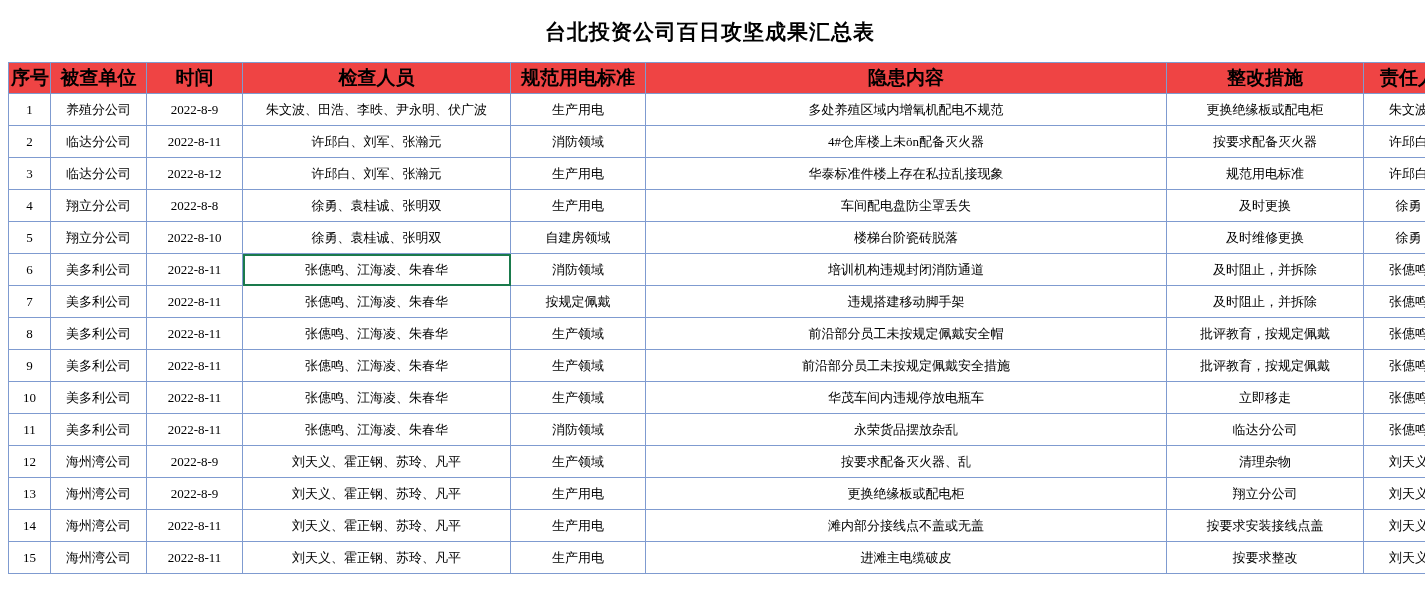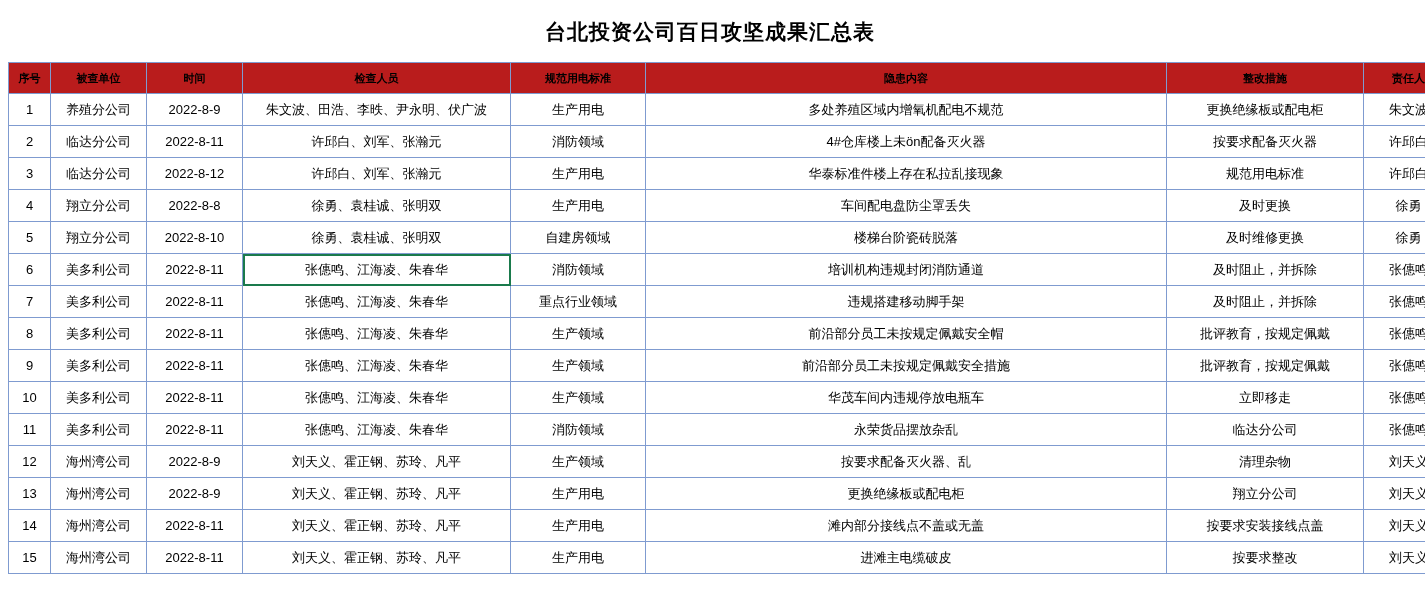--- a/index.html
+++ b/index.html
@@ -12,20 +12,21 @@
     height: 603px;
     font-family: "Liberation Sans", "DejaVu Sans", sans-serif;
     color: #000000;
     overflow: hidden;
   }
   .page {
     position: relative;
     width: 1420px;
     height: 603px;
     box-sizing: border-box;
+    font-family: Liberation Serif, serif;
   }
   .doc-title {
     text-align: center;
     font-size: 21px;
     font-weight: bold;
     letter-spacing: 1px;
     padding-top: 18px;
     padding-bottom: 16px;
     color: #000000;
   }
@@ -39,24 +40,24 @@
   table.result-table th,
   table.result-table td {
     border: 1px solid #7f9bd0;
     text-align: center;
     vertical-align: middle;
     padding: 0 2px;
     overflow: hidden;
     white-space: nowrap;
   }
   table.result-table thead th {
-    background: #b91c1c;
+    background: #ef4444;
     height: 30px;
     font-weight: bold;
-    font-size: 11px;
+    font-size: 19px;
     color: #000000;
   }
   table.result-table tbody td {
     height: 31px;
     background: #ffffff;
     font-size: 13px;
   }
   
   col.c-idx      { width: 42px; }
   col.c-unit     { width: 96px; }
@@ -164,21 +165,21 @@
           <td>消防领域</td>
           <td>培训机构违规封闭消防通道</td>
           <td>及时阻止，并拆除</td>
           <td>张僡鸣</td>
         </tr>
         <tr>
           <td>7</td>
           <td>美多利公司</td>
           <td>2022-8-11</td>
           <td>张僡鸣、江海凌、朱春华</td>
-          <td>重点行业领域</td>
+          <td>按规定佩戴</td>
           <td>违规搭建移动脚手架</td>
           <td>及时阻止，并拆除</td>
           <td>张僡鸣</td>
         </tr>
         <tr>
           <td>8</td>
           <td>美多利公司</td>
           <td>2022-8-11</td>
           <td>张僡鸣、江海凌、朱春华</td>
           <td>生产领域</td>

